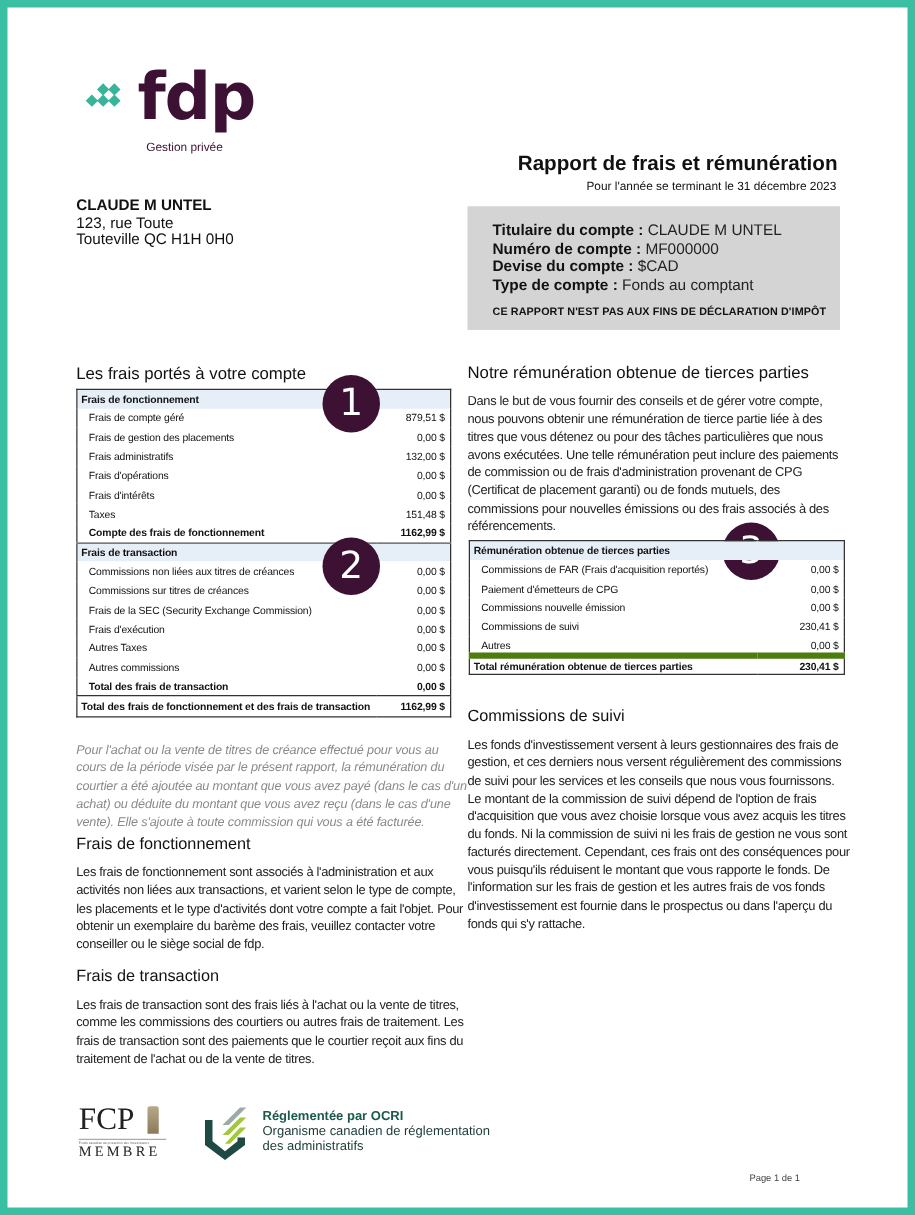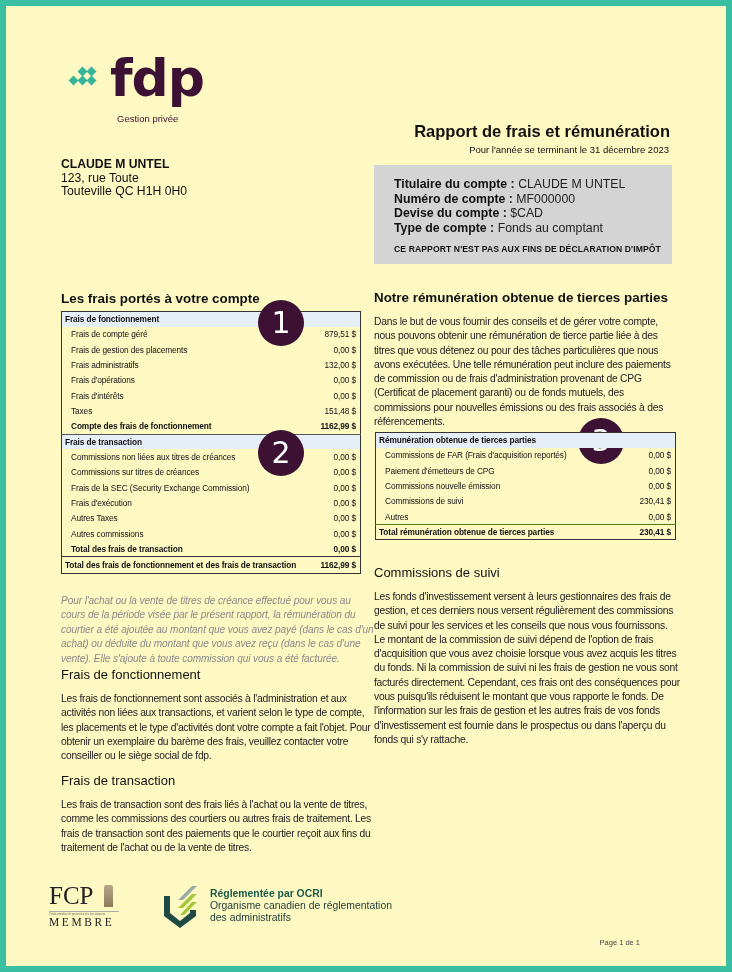--- a/index.html
+++ b/index.html
@@ -1,18 +1,18 @@
 <!DOCTYPE html>
 <html><head>
 <meta charset="utf-8">
 <style>
   * { box-sizing: border-box; margin: 0; padding: 0; }
   html, body { width: 732px; height: 972px; background: #3bbfa3; overflow: hidden; }
   body { font-family: "Liberation Sans", sans-serif; color: #111; position: relative; }
-  .page { position: absolute; left: 6px; top: 6px; width: 720px; height: 960px; background: #fef9c3; }
+  .page { position: absolute; left: 6px; top: 6px; width: 720px; height: 960px; background: #ffffff; }
 
   
   .logo { position: absolute; left: 64px; top: 52px; width: 130px; height: 70px; }
   .logo-mark { position: absolute; left: 0; top: 10px; width: 34px; height: 24px; }
   .logo-mark span { position: absolute; width: 7px; height: 7px; background: #36b59a; transform: rotate(45deg); }
   .logo-word { position: absolute; left: 40px; top: -6px; font-size: 52px; font-weight: 700; color: #3d1134; letter-spacing: -1px; font-family: "DejaVu Sans", sans-serif; line-height: 1; }
   .logo-sub { position: absolute; left: 47px; top: 55px; font-size: 9.5px; color: #3d1134; }
 
   
   .report-title { position: absolute; right: 56px; top: 116px; font-size: 16.5px; font-weight: 700; text-align: right; }
@@ -22,21 +22,21 @@
   .acct-line { font-size: 12.3px; line-height: 14.5px; color: #222; }
   .acct-line b { font-weight: 700; color: #111; }
   .acct-note { font-size: 8.6px; font-weight: 700; margin-top: 9px; letter-spacing: 0.1px; }
 
   
   .addr { position: absolute; left: 55px; top: 152px; font-size: 12.2px; line-height: 13.5px; }
   .addr .name { font-weight: 700; }
 
   .intro { position: absolute; left: 55px; top: 217px; width: 310px; font-size: 10.3px; line-height: 14.2px; color: #222; letter-spacing: -0.2px; }
 
-  h2.sec { position: absolute; font-size: 13.4px; font-weight: 700; text-align: center; }
+  h2.sec { position: absolute; font-size: 13.4px; font-weight: 400; text-align: center; }
   h3.sub { position: absolute; font-size: 13px; font-weight: 400; }
 
   
   table.fees { position: absolute; border-collapse: collapse; border: 1.5px solid #333; font-size: 8.3px; letter-spacing: -0.1px; }
   table.fees td { padding: 0 5px; height: 15.4px; white-space: nowrap; }
   table.fees td.amt { text-align: right; padding-right: 4px; }
   table.fees tr.hdr td { background: #e6eef8; font-weight: 700; padding-left: 3px; height: 15px; border-top: 1px solid #555; }
   table.fees tr.first-hdr td { border-top: none; }
   table.fees tr.row td.lbl { padding-left: 9px; }
   table.fees tr.tot td { font-weight: 700; }
@@ -44,21 +44,21 @@
   table.fees tr.grand td { font-weight: 700; border-top: 1.5px solid #333; padding-left: 3px; height: 17px; }
   table.fees tr.grand td.amt { padding-left: 0; }
 
   .badge { position: absolute; width: 46px; height: 46px; border-radius: 50%; background: #3d1134; color: #fff; font-size: 30px; text-align: center; line-height: 46px; font-family: "DejaVu Sans", sans-serif; font-weight: 400; }
 
   .note-italic { position: absolute; left: 55px; top: 588px; width: 315px; font-size: 10.1px; line-height: 14.4px; font-style: italic; color: #8a8a8a; letter-spacing: -0.1px; }
 
   .para { position: absolute; font-size: 10.3px; line-height: 14.3px; color: #222; letter-spacing: -0.25px; }
 
   
-  .fcp { position: absolute; left: 43px; top: 877px; width: 70px; height: 52px; font-family: "Liberation Serif", serif; }
+  .fcp { position: absolute; left: 57px; top: 877px; width: 70px; height: 52px; font-family: "Liberation Serif", serif; }
   .fcp-word { font-size: 25px; color: #222; letter-spacing: 0px; line-height: 26px; }
   .fcp-tower { position: absolute; left: 55px; top: 2px; width: 9px; height: 22px; background: linear-gradient(#b8a88a, #8b7a5a); border-radius: 2px 2px 0 0; }
   .fcp-small { font-size: 3px; color: #666; border-top: 0.5px solid #aaa; margin-top: 2px; height: 5px; }
   .fcp-membre { font-size: 11.5px; letter-spacing: 2.6px; color: #222; }
 
   .ocri-logo { position: absolute; left: 156px; top: 878px; width: 36px; height: 46px; }
   .ocri-text { position: absolute; left: 204px; top: 882px; font-size: 10.4px; line-height: 12px; color: #1c3a36; }
   .ocri-text .t1 { font-weight: 700; color: #1b5a4a; }
 
   .pagenum { position: absolute; right: 86px; top: 932px; font-size: 7.5px; color: #444; }
@@ -214,21 +214,21 @@
           <td class="amt">0,00 $</td>
         </tr>
     <tr class="row">
           <td class="lbl">Commissions de suivi</td>
           <td class="amt">230,41 $</td>
         </tr>
     <tr class="row">
           <td class="lbl">Autres</td>
           <td class="amt">0,00 $</td>
         </tr>
-    <tr class="tot" style="border-top:1px solid #4d7c0f;">
+    <tr class="tot" style="border-top:5px solid #4d7c0f;">
           <td style="padding-left:3px;">Total rémunération obtenue de tierces parties</td>
           <td class="amt">230,41 $</td>
         </tr>
   </tbody>
     </table>
 
   <h3 class="sub" style="left:368px;top:559px;">Commissions de suivi</h3>
   <div class="para" style="left:368px;top:584px;width:306px;">Les fonds d'investissement versent à leurs gestionnaires des frais de gestion, et ces derniers nous versent régulièrement des commissions de suivi pour les services et les conseils que nous vous fournissons. Le montant de la commission de suivi dépend de l'option de frais d'acquisition que vous avez choisie lorsque vous avez acquis les titres du fonds. Ni la commission de suivi ni les frais de gestion ne vous sont facturés directement. Cependant, ces frais ont des conséquences pour vous puisqu'ils réduisent le montant que vous rapporte le fonds. De l'information sur les frais de gestion et les autres frais de vos fonds d'investissement est fournie dans le prospectus ou dans l'aperçu du fonds qui s'y rattache.</div>
 
   <div class="fcp">

